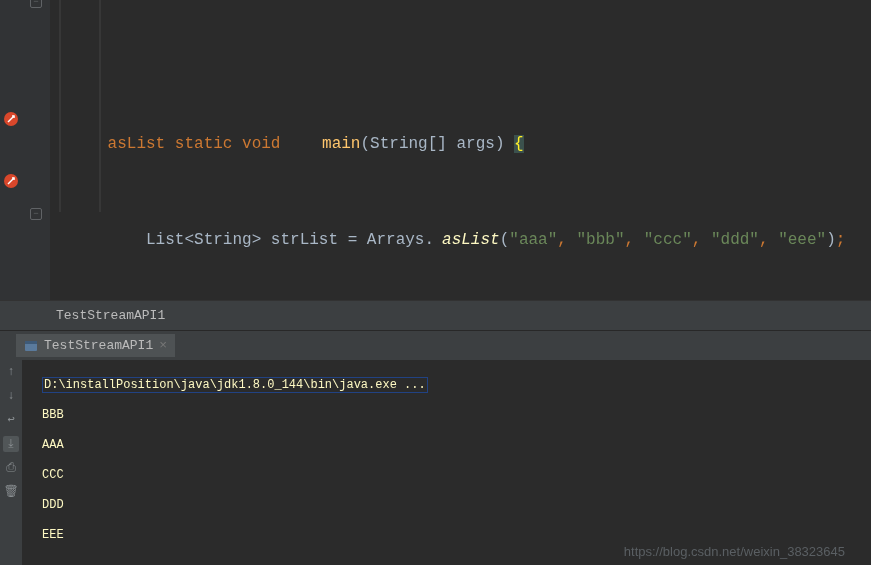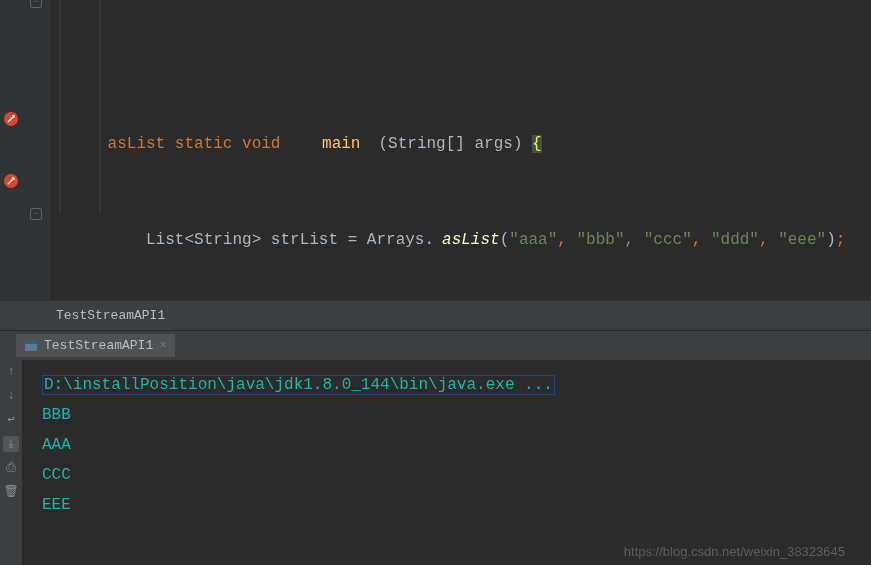--- a/index.html
+++ b/index.html
@@ -15,38 +15,38 @@
       color:#606366; text-align:center; line-height:10px; }
     .code { flex:1; background:#2b2b2b; line-height:32px; padding-top:0;
       font-size:16px; white-space:pre; position:relative; }
     .indent-guide { position:absolute; width:2px; background:#373737;
       top:0; bottom:88px; }
     .kw { color:#cc7832; }
     .str { color:#6a8759; }
     .method-ital { color:#fef9c3; font-style:italic;margin-left:8px; }
     .fn { color:#ffc66d;margin-left:32px; }
     .punct { color:#cc7832; }
-    .paren { color:#a9b7c6;margin-left:18px; }
+    .paren { color:#a9b7c6; }
     .hl-brace { background:#3b514d; color:#ffef28; }
     .breadcrumb { height:30px; background:#3c3f41; display:flex;
       align-items:center; padding-left:56px; color:#bbb; font-size:13px;
       border-top:1px solid #323232; }
     .tabs-row { height:30px; background:#3c3f41; display:flex;
       align-items:center; padding-left:16px; border-top:1px solid #282828; }
     .tab { display:flex; align-items:center; gap:6px; background:#4e5254;
       padding:4px 8px; border-radius:0; font-size:13px; color:#bbb; }
     .tab .close { color:#777; cursor:pointer; }
     .console { display:flex; height:205px; }
     .console-gutter { width:22px; background:#3c3f41; display:flex;
       flex-direction:column; align-items:center; padding-top:4px; gap:8px; }
     .console-btn { width:16px; height:16px; color:#8a8f92; font-size:12px;
       text-align:center; line-height:16px; cursor:pointer; }
     .console-btn.active { background:#515658; border-radius:2px; }
     .console-body { flex:1; background:#2b2b2b; padding:10px 20px;
-      line-height:30px; font-size:16px; color:#14b8a6; position:relative; }
+      line-height:30px; font-size:12px; color:#fef9c3; position:relative; }
     .cmd { background:#2b2b2b; }
     .cmd-text { display:inline; }
     .selbox { border:1px solid #214283; padding:0 1px; }
     .watermark { position:absolute; bottom:6px; right:26px; font-size:13px;
       color:#5a5f63; font-family:Arial,sans-serif; }
   </style>
 </head>
 <body>
 
 <div class="editor-area">
@@ -103,17 +103,18 @@
     <div class="console-btn">↩</div>
     <div class="console-btn active">⤓</div>
     <div class="console-btn">⎙</div>
     <div class="console-btn">🗑</div>
   </div>
   <div class="console-body">
     <div class="cmd"><span class="selbox"><span class="cmd-text">D:\installPosition\java\jdk1.8.0_144\bin\java.exe ...</span></span></div>
     <div>BBB</div>
     <div>AAA</div>
     <div>CCC</div>
+    <div>DDD</div>
     <div>EEE</div>
   </div>
 </div>
 
 <div class="watermark">https://blog.csdn.net/weixin_38323645</div>
 
 </body></html>

